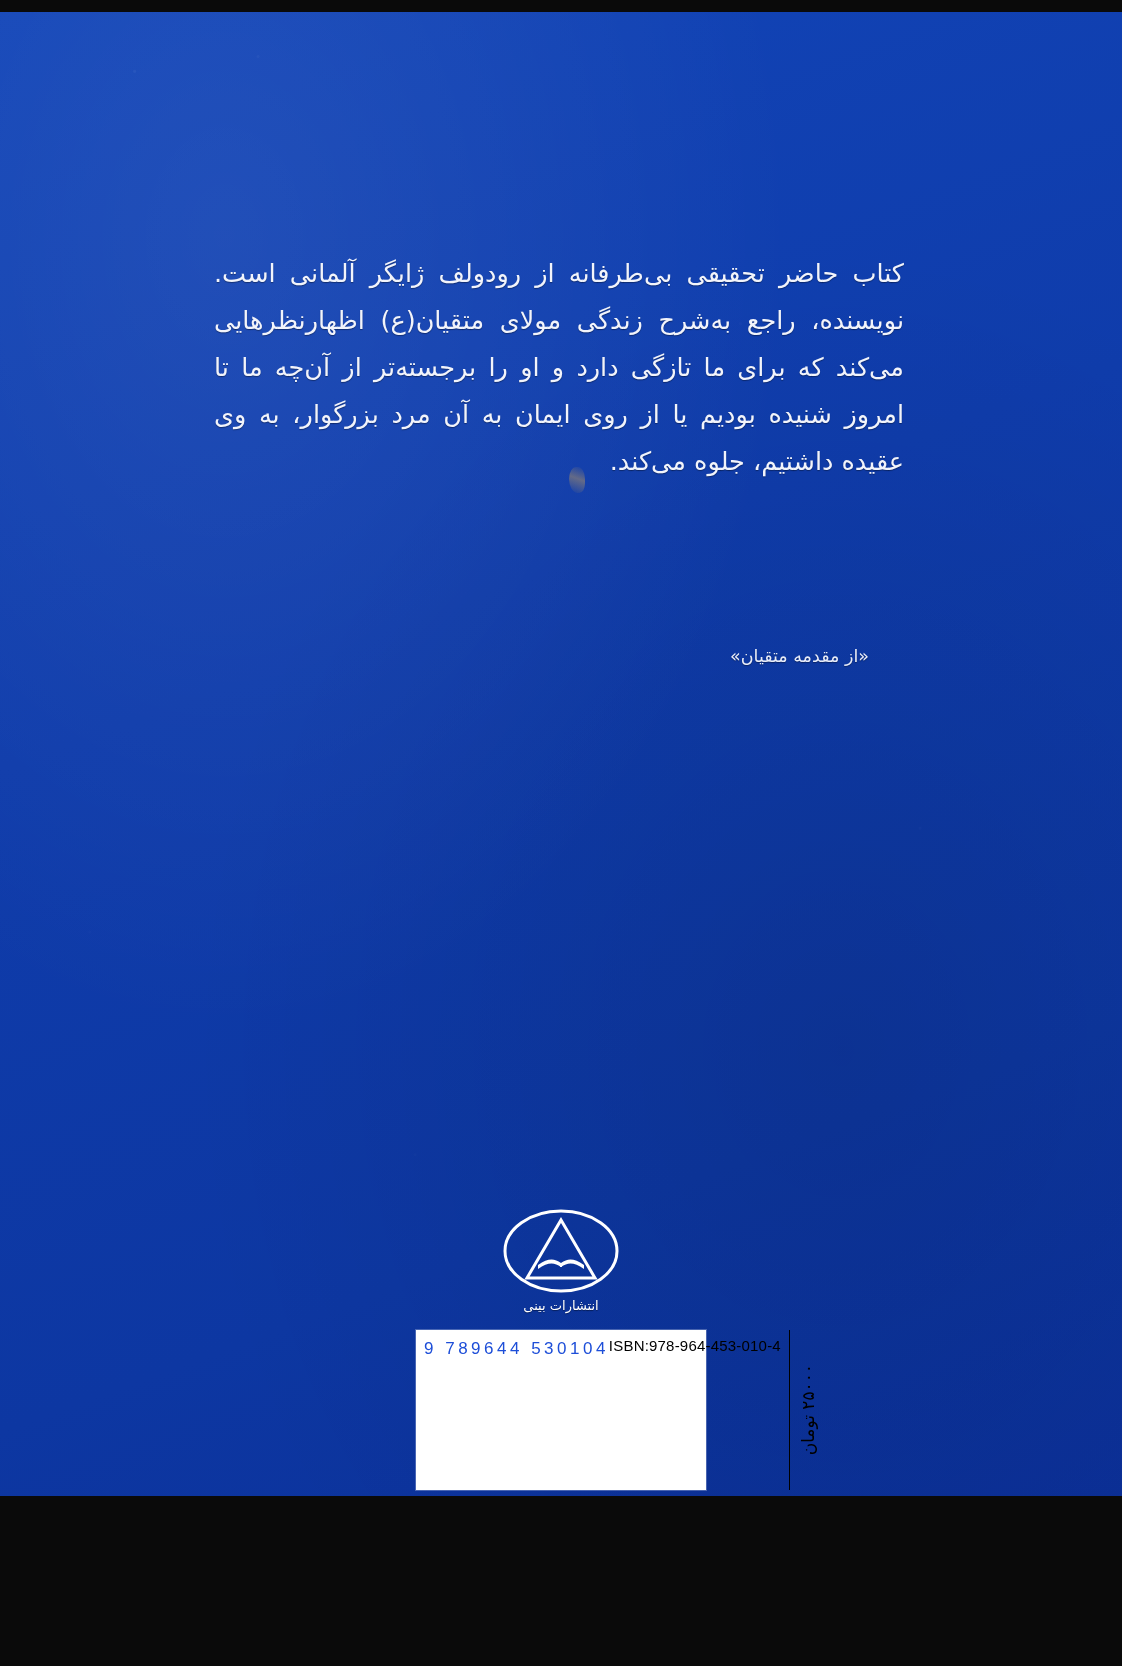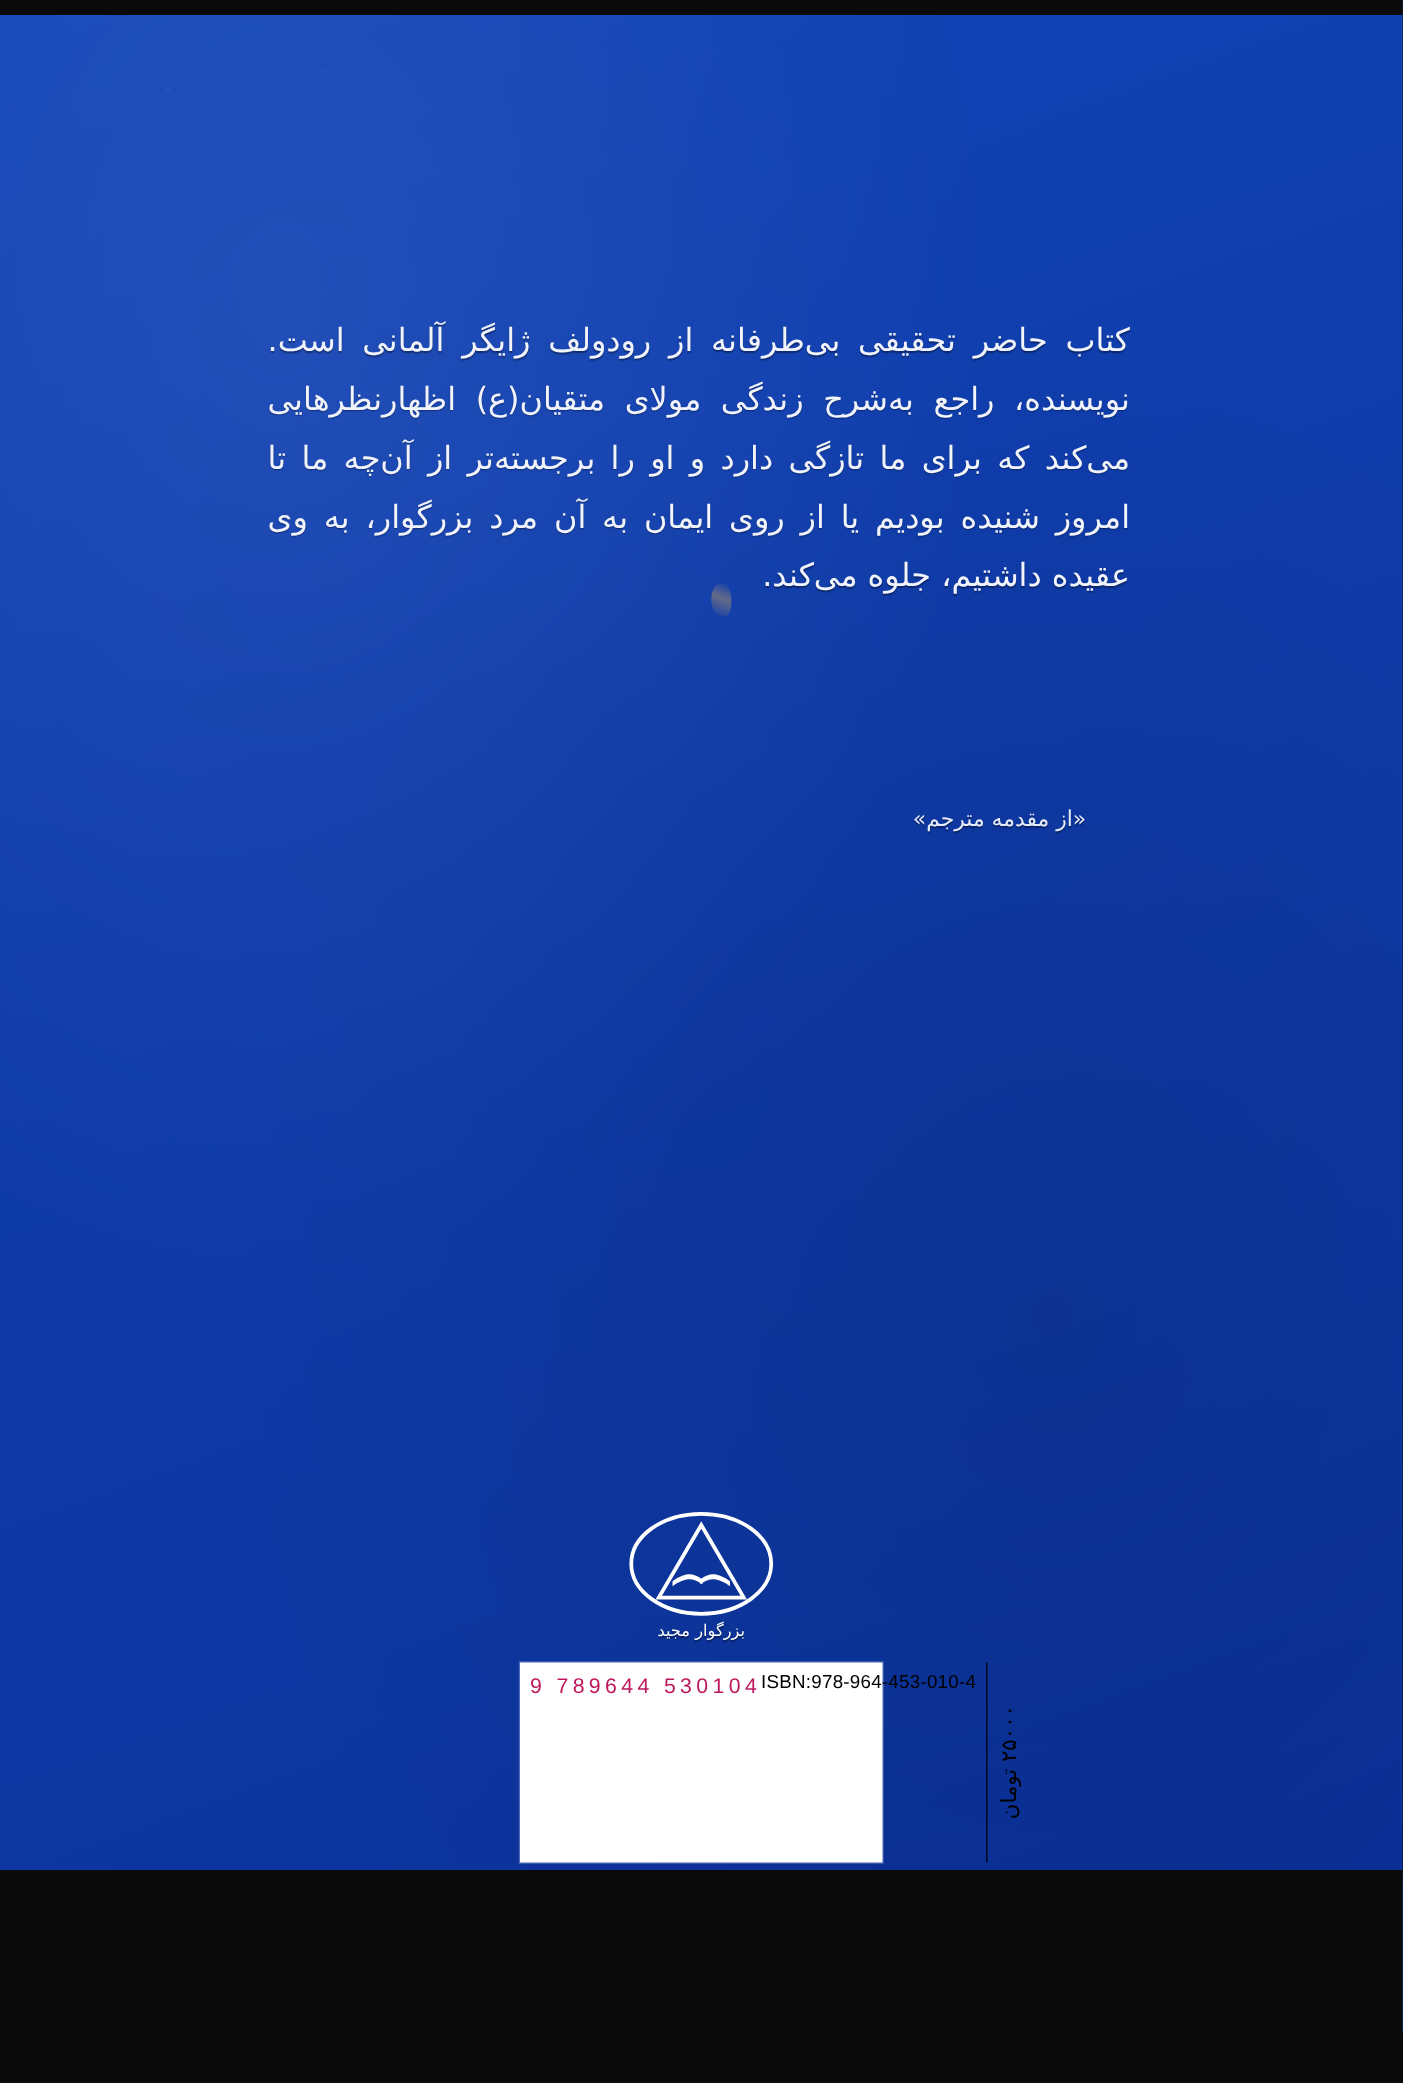--- a/index.html
+++ b/index.html
@@ -123,21 +123,21 @@
       #000 4px, #000 5px, #fff 5px, #fff 9px,
       #000 9px, #000 12px, #fff 12px, #fff 13px,
       #000 13px, #000 14px, #fff 14px, #fff 17px,
       #000 17px, #000 20px, #fff 20px, #fff 22px,
       #000 22px, #000 23px, #fff 23px, #fff 26px
     );
   }
   .bars-digits {
     direction: ltr;
     text-align: center;
-    color: #be185d;
+    color: #1d4ed8;
     font-size: 17px;
     font-family: "Liberation Sans", sans-serif;
     letter-spacing: 3.5px;
     margin-top: 2px;
     white-space: nowrap;
   }
   .price-strip {
     flex: 0 0 36px;
     border-left: 1px solid #000;
     display: flex;
@@ -185,30 +185,30 @@
 
 <div class="page">
 
   <div class="noise"></div>
   <div class="smudge"></div>
 
   <div class="blurb">
     <p class="para-1">کتاب حاضر تحقیقی بی‌طرفانه از رودولف ژایگر آلمانی است. نویسنده، راجع به‌شرح زندگی مولای متقیان(ع) اظهارنظرهایی می‌کند که برای ما تازگی دارد و او را برجسته‌تر از آن‌چه ما تا امروز شنیده بودیم یا از روی ایمان به آن مرد بزرگوار، به وی عقیده داشتیم، جلوه می‌کند.</p>
   </div>
 
-  <div class="source">«از مقدمه مترجم»</div>
+  <div class="source">«از مقدمه متقیان»</div>
 
   <div class="logo">
     <svg width="118" height="86" viewBox="0 0 118 86">
       <ellipse cx="59" cy="43" rx="56" ry="40" fill="none" stroke="#ffffff" stroke-width="3"></ellipse>
       <path d="M59 12 L93 70 L25 70 Z" fill="none" stroke="#ffffff" stroke-width="3"></path>
       <path d="M36 57 C46 50, 52 50, 59 55 C66 50, 72 50, 82 57 L82 61 C72 54, 66 54, 59 59 C52 54, 46 54, 36 61 Z" fill="#ffffff"></path>
       <path d="M59 55 L59 59" stroke="#ffffff" stroke-width="2"></path>
     </svg>
-    <div class="pubname">بزرگوار مجید</div>
+    <div class="pubname">انتشارات بینی</div>
   </div>
 
   <div class="barcode-block">
     <div class="barcode-main">
       <div class="isbn-text">ISBN:978-964-453-010-4</div>
       <div class="bars"></div>
       <div class="bars-digits">9 789644 530104</div>
     </div>
     <div class="price-strip">
       <span>۲۵۰۰۰ تومان</span>

